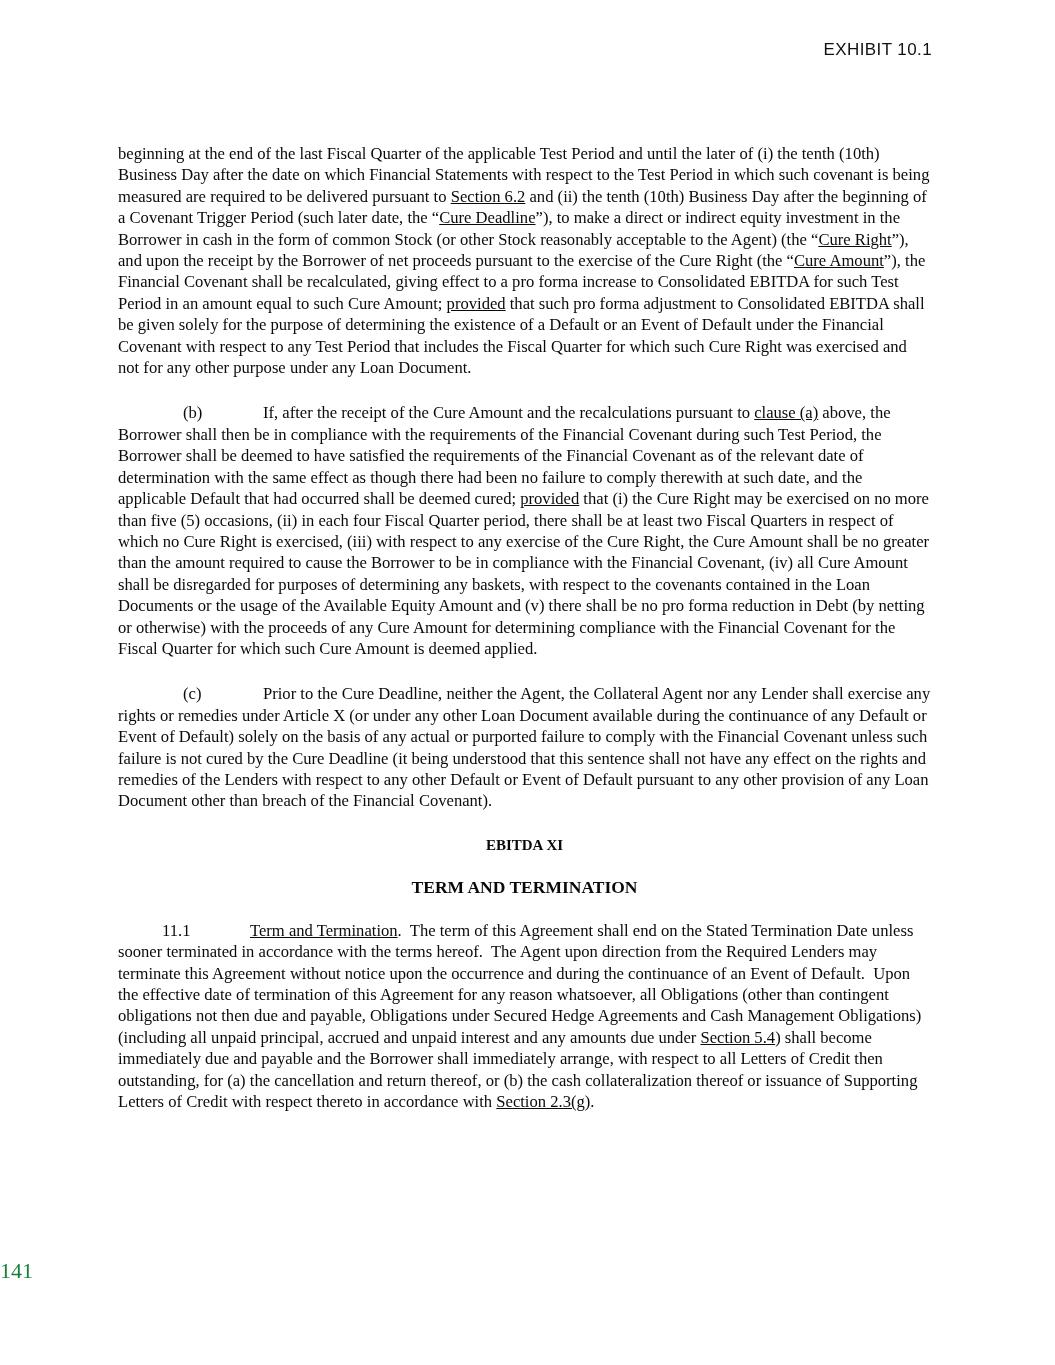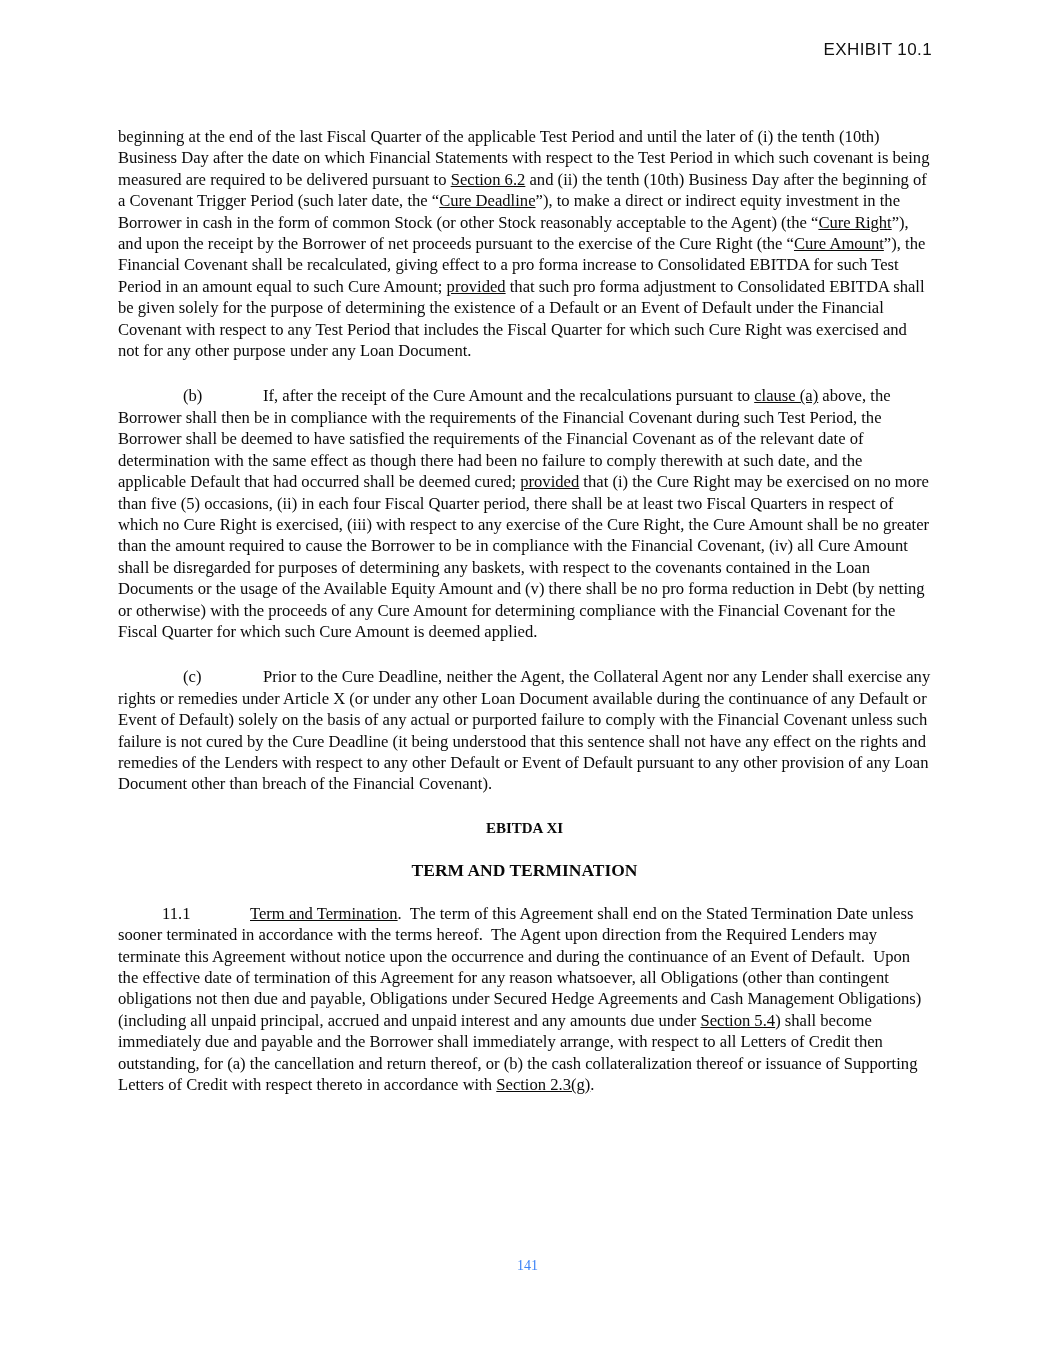--- a/index.html
+++ b/index.html
@@ -21,21 +21,21 @@
     top: 40px;
     right: 123px;
     font-family: "Liberation Sans", sans-serif;
     font-size: 17px;
     letter-spacing: 0.4px;
     color: #111111;
   }
   .content {
     position: absolute;
     left: 118px;
-    top: 126px;
+    top: 143px;
     width: 813px;
   }
   p.body-para {
     margin: 0 0 24px 0;
     font-size: 16.6px;
     line-height: 21.4px;
     text-align: left;
     white-space: pre-wrap;
   }
   .plabel {
@@ -62,23 +62,23 @@
     text-align: center;
     font-size: 17.5px;
     font-weight: bold;
     line-height: 22px;
   }
   .page-number {
     position: absolute;
     top: 1258px;
     left: 0;
     width: 100%;
-    text-align: center;
-    font-size: 14px;
-    color: #3b82f6;
+    text-align: left;
+    font-size: 22px;
+    color: #15803d;
   }
 </style>
 </head>
 <body>
 
 <div class="page">
 
   <div class="exhibit-header">EXHIBIT 10.1</div>
 
   <div class="content">

